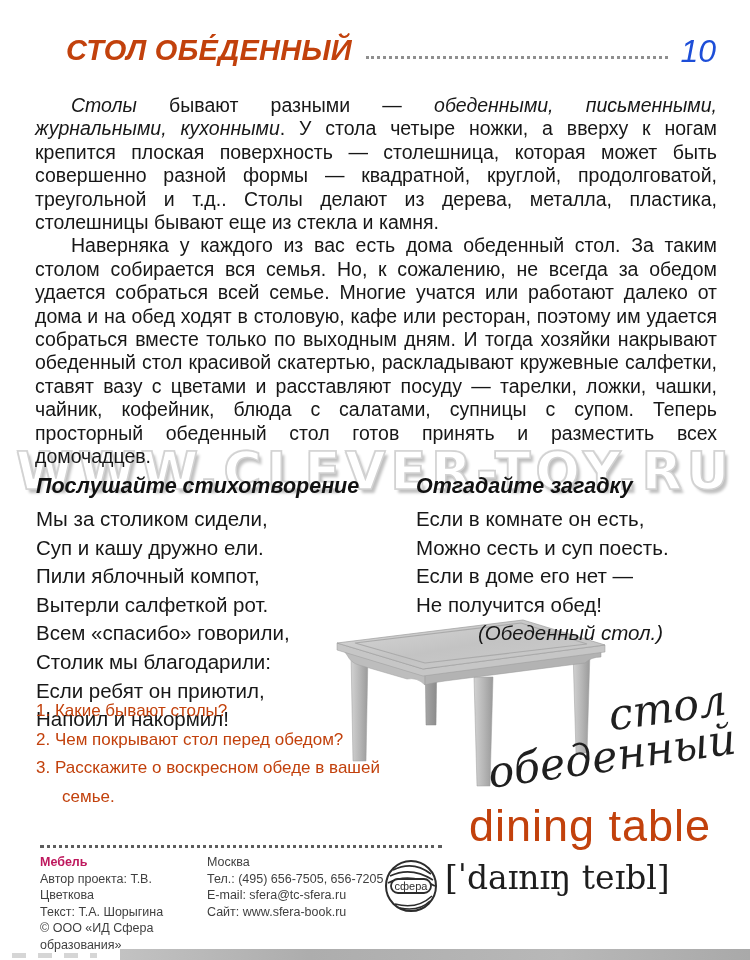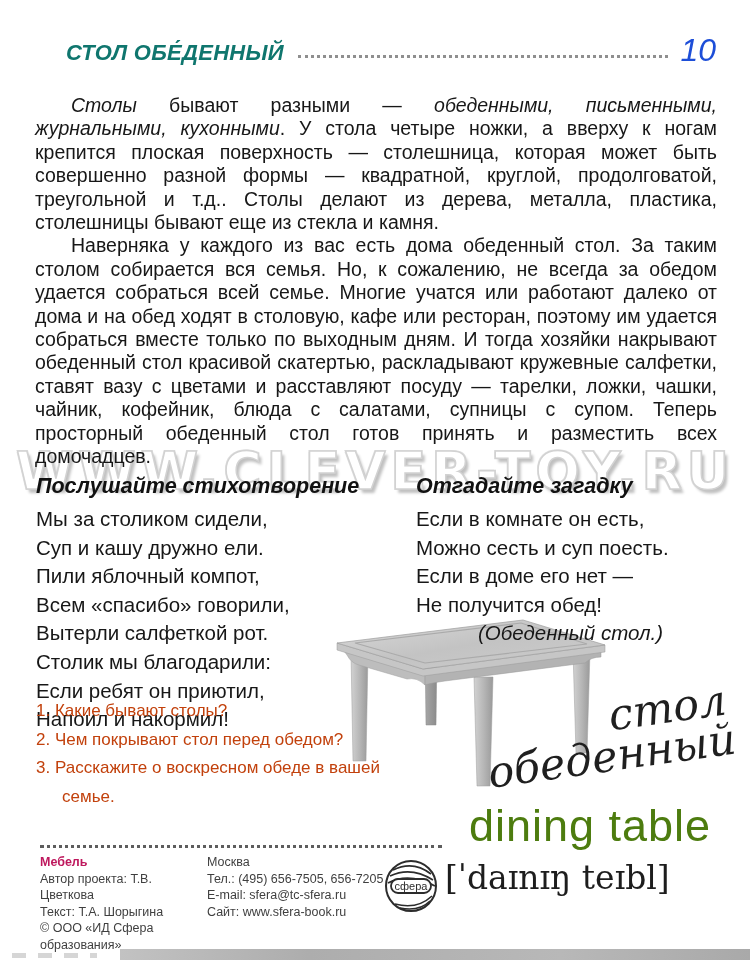--- a/index.html
+++ b/index.html
@@ -3,21 +3,21 @@
 <meta charset="utf-8">
 <style>
   html,body{margin:0;padding:0;background:#e8e8e8;}
   .page{
     position:relative; width:750px; height:960px; background:#ffffff;
     font-family:"Liberation Sans", sans-serif; color:#1c1c1c; overflow:hidden;
     margin:0 auto;
   }
   
   .title-row{position:absolute; left:66px; top:34px; width:650px; display:flex; align-items:flex-end;}
-  .page-title{font-size:22px; font-weight:bold; font-style:italic; color:#0f766e; letter-spacing:.3px; white-space:nowrap;}
+  .page-title{font-size:29px; font-weight:bold; font-style:italic; color:#c2410c; letter-spacing:.3px; white-space:nowrap;}
   .leader{flex:1; border-bottom:3px dotted #8f8f8f; margin:0 12px 8px 14px; height:0;}
   .page-num{font-size:32px; font-style:italic; color:#1d4ed8; line-height:1;}
   
   .paragraphs{position:absolute; left:35px; top:94px; width:682px; z-index:2;}
   .paragraphs p{margin:0; font-size:19.5px; line-height:23.4px; text-align:justify; text-indent:36px; color:#171717;}
   .it{font-style:italic;}
   
   .watermark{
     position:absolute; left:0; top:441px; width:750px; text-align:center; z-index:1;
     font-family:"DejaVu Sans", sans-serif; font-weight:bold; font-size:52px; letter-spacing:5px;
@@ -38,21 +38,21 @@
   .table-img{position:absolute; left:333px; top:613px; width:278px; height:182px; z-index:1;}
   
   .cursive-label{
     position:absolute; left:430px; top:700px; width:300px; text-align:right; z-index:2;
     font-family:"DejaVu Serif", serif; font-style:italic; font-size:43px; line-height:40px;
     color:#1f1f1f; transform:rotate(-8deg);
   }
   .cursive-label .c2{margin-right:-4px;}
   .english-label{
     position:absolute; left:445px; top:800px; width:290px; text-align:center; z-index:2;
-    font-size:45px; font-weight:500; letter-spacing:1px; color:#4d7c0f;
+    font-size:45px; font-weight:500; letter-spacing:1px; color:#c2410c;
     font-family:"Liberation Sans", sans-serif;
   }
   .phonetic-label{
     position:absolute; left:445px; top:858px; width:290px; text-align:left; z-index:2;
     font-family:"DejaVu Serif", serif; font-size:33px; color:#1d1d1d;
   }
   
   .footer{position:absolute; left:40px; top:845px; width:402px; z-index:2;}
   .footer .dots{border-top:3px dotted #5d5d5d; height:0; margin-bottom:6px;}
   .footer .cols{display:flex;}
@@ -80,22 +80,22 @@
   <div class="paragraphs">
     <p><span class="it">Столы</span><span> бывают разными — </span><span class="it">обеденными, письменными, журнальными, кухонными</span><span>. У стола четыре ножки, а вверху к ногам крепится плоская поверхность — столешница, которая может быть совершенно разной формы — квадратной, круглой, продолговатой, треугольной и т.д.. Столы делают из дерева, металла, пластика, столешницы бывают еще из стекла и камня.</span></p>
     <p>Наверняка у каждого из вас есть дома обеденный стол. За таким столом собирается вся семья. Но, к сожалению, не всегда за обедом удается собраться всей семье. Многие учатся или работают далеко от дома и на обед ходят в столовую, кафе или ресторан, поэтому им удается собраться вместе только по выходным дням. И тогда хозяйки накрывают обеденный стол красивой скатертью, раскладывают кружевные салфетки, ставят вазу с цветами и расставляют посуду — тарелки, ложки, чашки, чайник, кофейник, блюда с салатами, супницы с супом. Теперь просторный обеденный стол готов принять и разместить всех домочадцев.</p>
   </div>
 
   <div class="poem">
     <div class="sec-heading">Послушайте стихотворение</div>
     <div class="line">Мы за столиком сидели,</div>
     <div class="line">Суп и кашу дружно ели.</div>
     <div class="line">Пили яблочный компот,</div>
+    <div class="line">Вытерли салфеткой рот.</div>
     <div class="line">Всем «спасибо» говорили,</div>
-    <div class="line">Вытерли салфеткой рот.</div>
     <div class="line">Столик мы благодарили:</div>
     <div class="line">Если ребят он приютил,</div>
     <div class="line">Напоил и накормил!</div>
   </div>
 
   <div class="riddle">
     <div class="sec-heading">Отгадайте загадку</div>
     <div class="line">Если в комнате он есть,</div>
     <div class="line">Можно сесть и суп поесть.</div>
     <div class="line">Если в доме его нет —</div>

